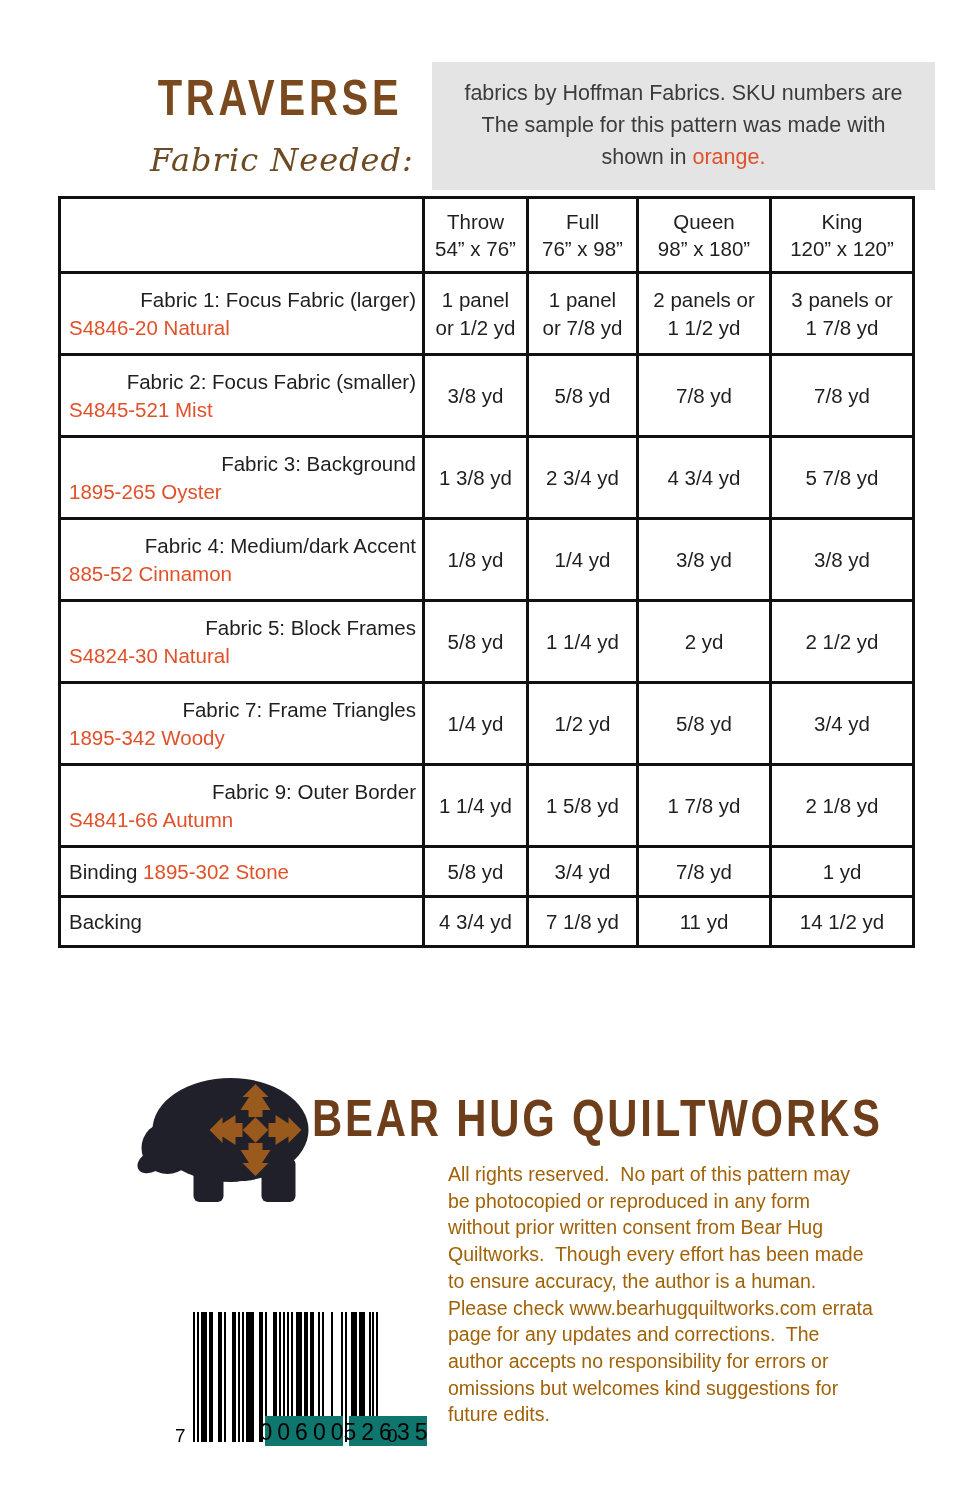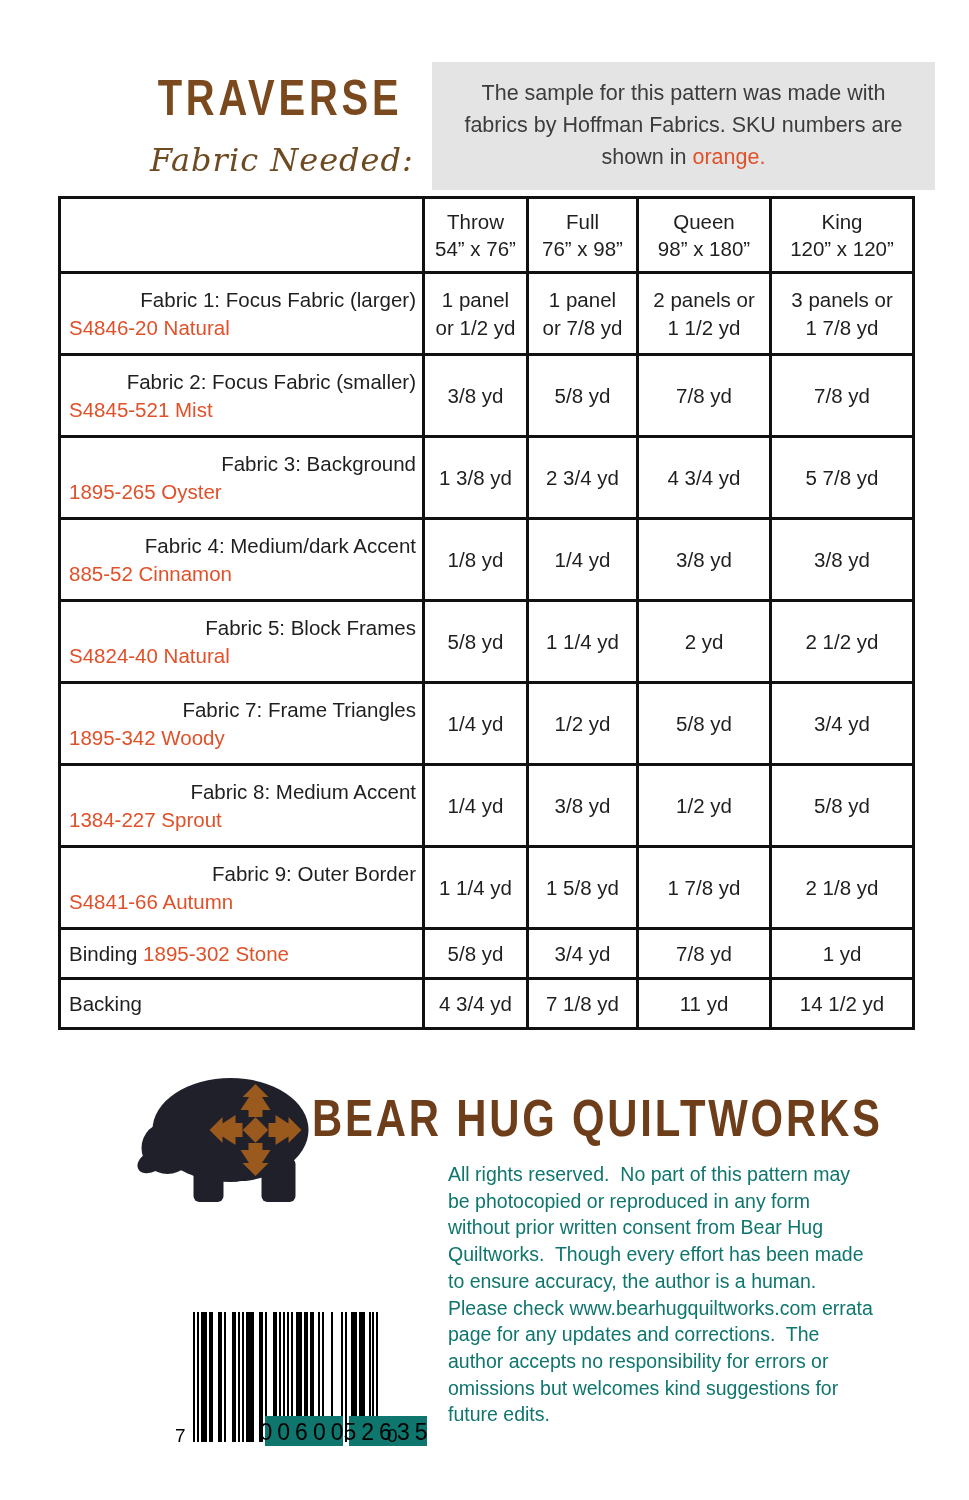--- a/index.html
+++ b/index.html
@@ -57,21 +57,21 @@
   
   .bear-logo{position:absolute;left:133px;top:1074px;}
   .brand{
     position:absolute;left:312px;top:1088px;
     font-size:45px;font-weight:bold;letter-spacing:3px;color:var(--brand-brown);
     transform:scale(0.93,1.16);transform-origin:left top;white-space:nowrap;
   }
   .credits{position:absolute;left:133px;top:1202px;font-size:22.5px;line-height:1.32;color:#262626;}
   .legal{
     position:absolute;left:448px;top:1161px;width:492px;
-    font-size:19.5px;line-height:1.37;color:#0f766e;white-space:pre-wrap;
+    font-size:19.5px;line-height:1.37;color:#a16207;white-space:pre-wrap;
   }
 
   
   .barcode{position:absolute;left:175px;top:1312px;width:240px;height:150px;}
   .barcode svg{position:absolute;left:18px;top:0;}
   .bc-digit{
     position:absolute;font-size:19px;color:#000;font-family:"Liberation Sans",sans-serif;
   }
   .bc-first{left:0px;top:113px;}
   .bc-last{left:212px;top:113px;}
@@ -85,22 +85,22 @@
 </style>
 </head>
 <body>
 
 <div class="sheet">
 
   <div class="title">TRAVERSE</div>
   <div class="subtitle">Fabric Needed:</div>
 
   <div class="notice">
+    <div>fabrics by Hoffman Fabrics. SKU numbers are</div>
     <div>The sample for this pattern was made with</div>
-    <div>fabrics by Hoffman Fabrics. SKU numbers are</div>
     <div><span>shown in </span><span class="hl">orange.</span></div>
   </div>
 
   <table class="fabric">
     <colgroup>
       <col style="width:364px">
         <col style="width:104px">
         <col style="width:110px">
         <col style="width:133px">
         <col style="width:143px">
@@ -167,46 +167,36 @@
             <div class="row-sku">885-52 Cinnamon</div>
           </td>
           <td class="val">1/8 yd</td>
           <td class="val">1/4 yd</td>
           <td class="val">3/8 yd</td>
           <td class="val">3/8 yd</td>
         </tr>
         <tr class="tall">
           <td class="row-label">
             <div class="row-name">Fabric 5: Block Frames</div>
-            <div class="row-sku">S4824-40 Natural</div>
+            <div class="row-sku">S4824-30 Natural</div>
           </td>
           <td class="val">5/8 yd</td>
           <td class="val">1 1/4 yd</td>
           <td class="val">2 yd</td>
           <td class="val">2 1/2 yd</td>
         </tr>
         <tr class="tall">
           <td class="row-label">
             <div class="row-name">Fabric 7: Frame Triangles</div>
             <div class="row-sku">1895-342 Woody</div>
           </td>
           <td class="val">1/4 yd</td>
           <td class="val">1/2 yd</td>
           <td class="val">5/8 yd</td>
           <td class="val">3/4 yd</td>
-        </tr>
-        <tr class="tall">
-          <td class="row-label">
-            <div class="row-name">Fabric 8: Medium Accent</div>
-            <div class="row-sku">1384-227 Sprout</div>
-          </td>
-          <td class="val">1/4 yd</td>
-          <td class="val">3/8 yd</td>
-          <td class="val">1/2 yd</td>
-          <td class="val">5/8 yd</td>
         </tr>
         <tr class="tall">
           <td class="row-label">
             <div class="row-name">Fabric 9: Outer Border</div>
             <div class="row-sku">S4841-66 Autumn</div>
           </td>
           <td class="val">1 1/4 yd</td>
           <td class="val">1 5/8 yd</td>
           <td class="val">1 7/8 yd</td>
           <td class="val">2 1/8 yd</td>

